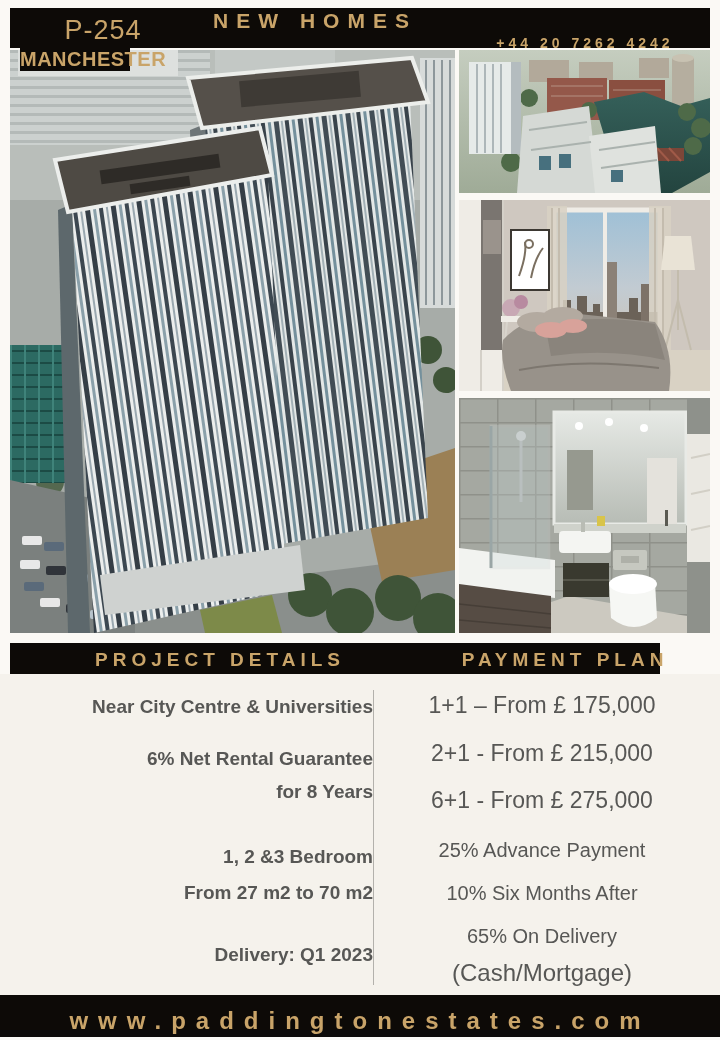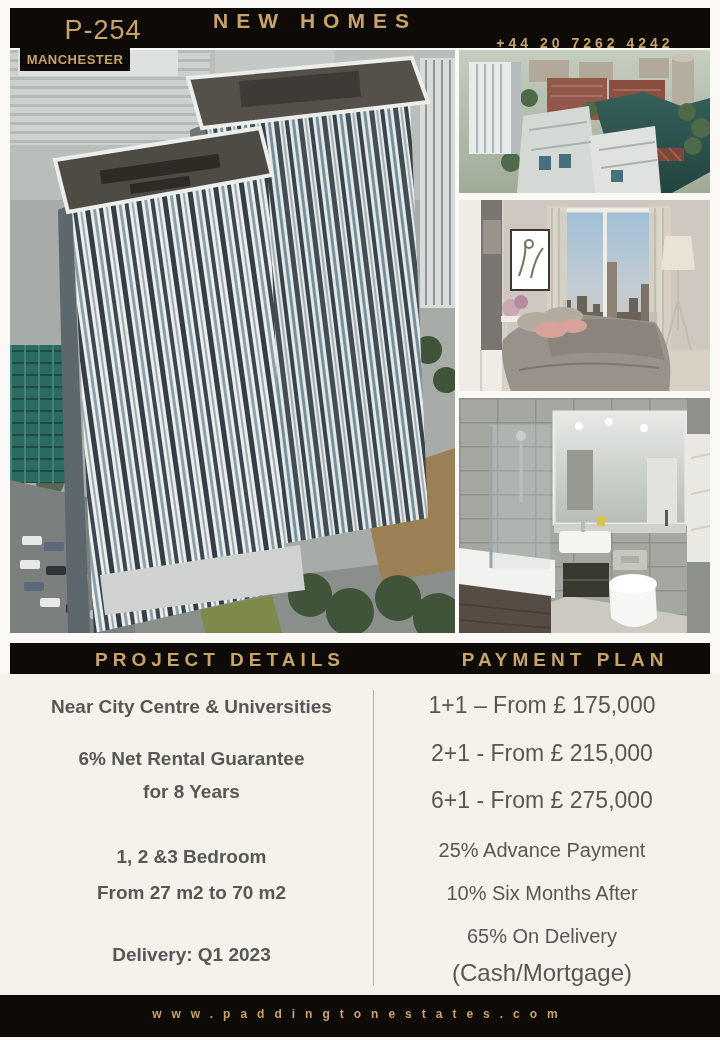--- a/index.html
+++ b/index.html
@@ -17,60 +17,60 @@
   }
   
   .header-bar{position:absolute;left:10px;top:8px;width:700px;height:40px;background:var(--ink);}
   .ref-code{position:absolute;left:38px;top:7px;width:110px;text-align:center;
     color:var(--gold);font-size:27px;font-weight:400;letter-spacing:1px;}
   .main-title{position:absolute;left:180px;top:1px;width:250px;text-align:center;
     color:var(--gold);font-size:21px;font-weight:700;letter-spacing:8px;}
   .phone{position:absolute;left:450px;top:27px;width:250px;text-align:center;
     color:var(--gold);font-size:14px;font-weight:700;letter-spacing:4px;white-space:nowrap;}
   .city-badge{position:absolute;left:20px;top:48px;width:110px;height:23px;background:var(--ink);
-    color:var(--gold);font-size:13px;font-weight:700;letter-spacing:0.5px;line-height:23px;text-align:center;}
+    color:var(--gold);font-size:20px;font-weight:700;letter-spacing:0.5px;line-height:23px;text-align:center;}
   
   .photo{position:absolute;overflow:hidden;background:#9aa19c;}
   .photo svg{display:block;width:100%;height:100%;}
   .photo-main{left:10px;top:50px;width:445px;height:583px;}
   .photo-aerial{left:459px;top:50px;width:251px;height:143px;}
   .photo-bedroom{left:459px;top:200px;width:251px;height:191px;}
   .photo-bathroom{left:459px;top:398px;width:251px;height:235px;}
   
-  .details-bar{position:absolute;left:10px;top:643px;width:700px;height:31px;background:var(--ink);}
+  .details-bar{position:absolute;left:10px;top:643px;width:650px;height:31px;background:var(--ink);}
   .details-heading{position:absolute;top:6px;color:var(--gold);font-size:19px;font-weight:700;
     letter-spacing:5px;text-align:center;white-space:nowrap;}
   .heading-project{left:55px;width:310px;}
   .heading-payment{left:410px;width:290px;}
   
   .content-area{position:absolute;left:0;top:674px;width:720px;height:321px;background:var(--cream);}
   .v-divider{position:absolute;left:373px;top:690px;width:1px;height:295px;background:#b3b1ac;}
   .col{position:absolute;top:680px;color:var(--gray);text-align:center;}
-  .col-left{left:10px;width:363px;}
+  .col-left{left:10px;width:363px;text-align:right;}
   .col-right{left:374px;width:336px;}
   .dl{font-size:19px;font-weight:700;line-height:23px;}
   .dl-location{margin-top:15px;}
   .dl-g1{margin-top:29px;}
   .dl-g2{margin-top:10px;}
   .dl-bedrooms{margin-top:42px;}
   .dl-sizes{margin-top:13px;}
   .dl-delivery{margin-top:39px;}
   .price{font-size:23px;font-weight:400;line-height:24px;white-space:nowrap;}
   .price-1{margin-top:13px;}
   .price-2{margin-top:24px;}
   .price-3{margin-top:23px;}
   .term{font-size:20px;font-weight:400;line-height:22px;white-space:nowrap;}
   .term-1{margin-top:27px;}
   .term-2{margin-top:21px;}
   .term-3{margin-top:21px;}
   .term-4{margin-top:15px;font-size:24px;}
   
   .footer-bar{position:absolute;left:0;top:995px;width:720px;height:42px;background:var(--ink);}
   .website{position:absolute;left:0;top:12px;width:720px;text-align:center;color:var(--gold);
-    font-size:12px;font-weight:600;letter-spacing:10px;white-space:nowrap;}
+    font-size:24px;font-weight:600;letter-spacing:10px;white-space:nowrap;}
 </style>
 </head>
 <body>
 
 <div class="page">
 
   <div class="photo photo-main">
     <svg viewBox="0 0 445 583" preserveAspectRatio="none">
       <defs>
         <pattern id="facadeA" width="26" height="583" patternUnits="userSpaceOnUse" patternTransform="rotate(-8)">

